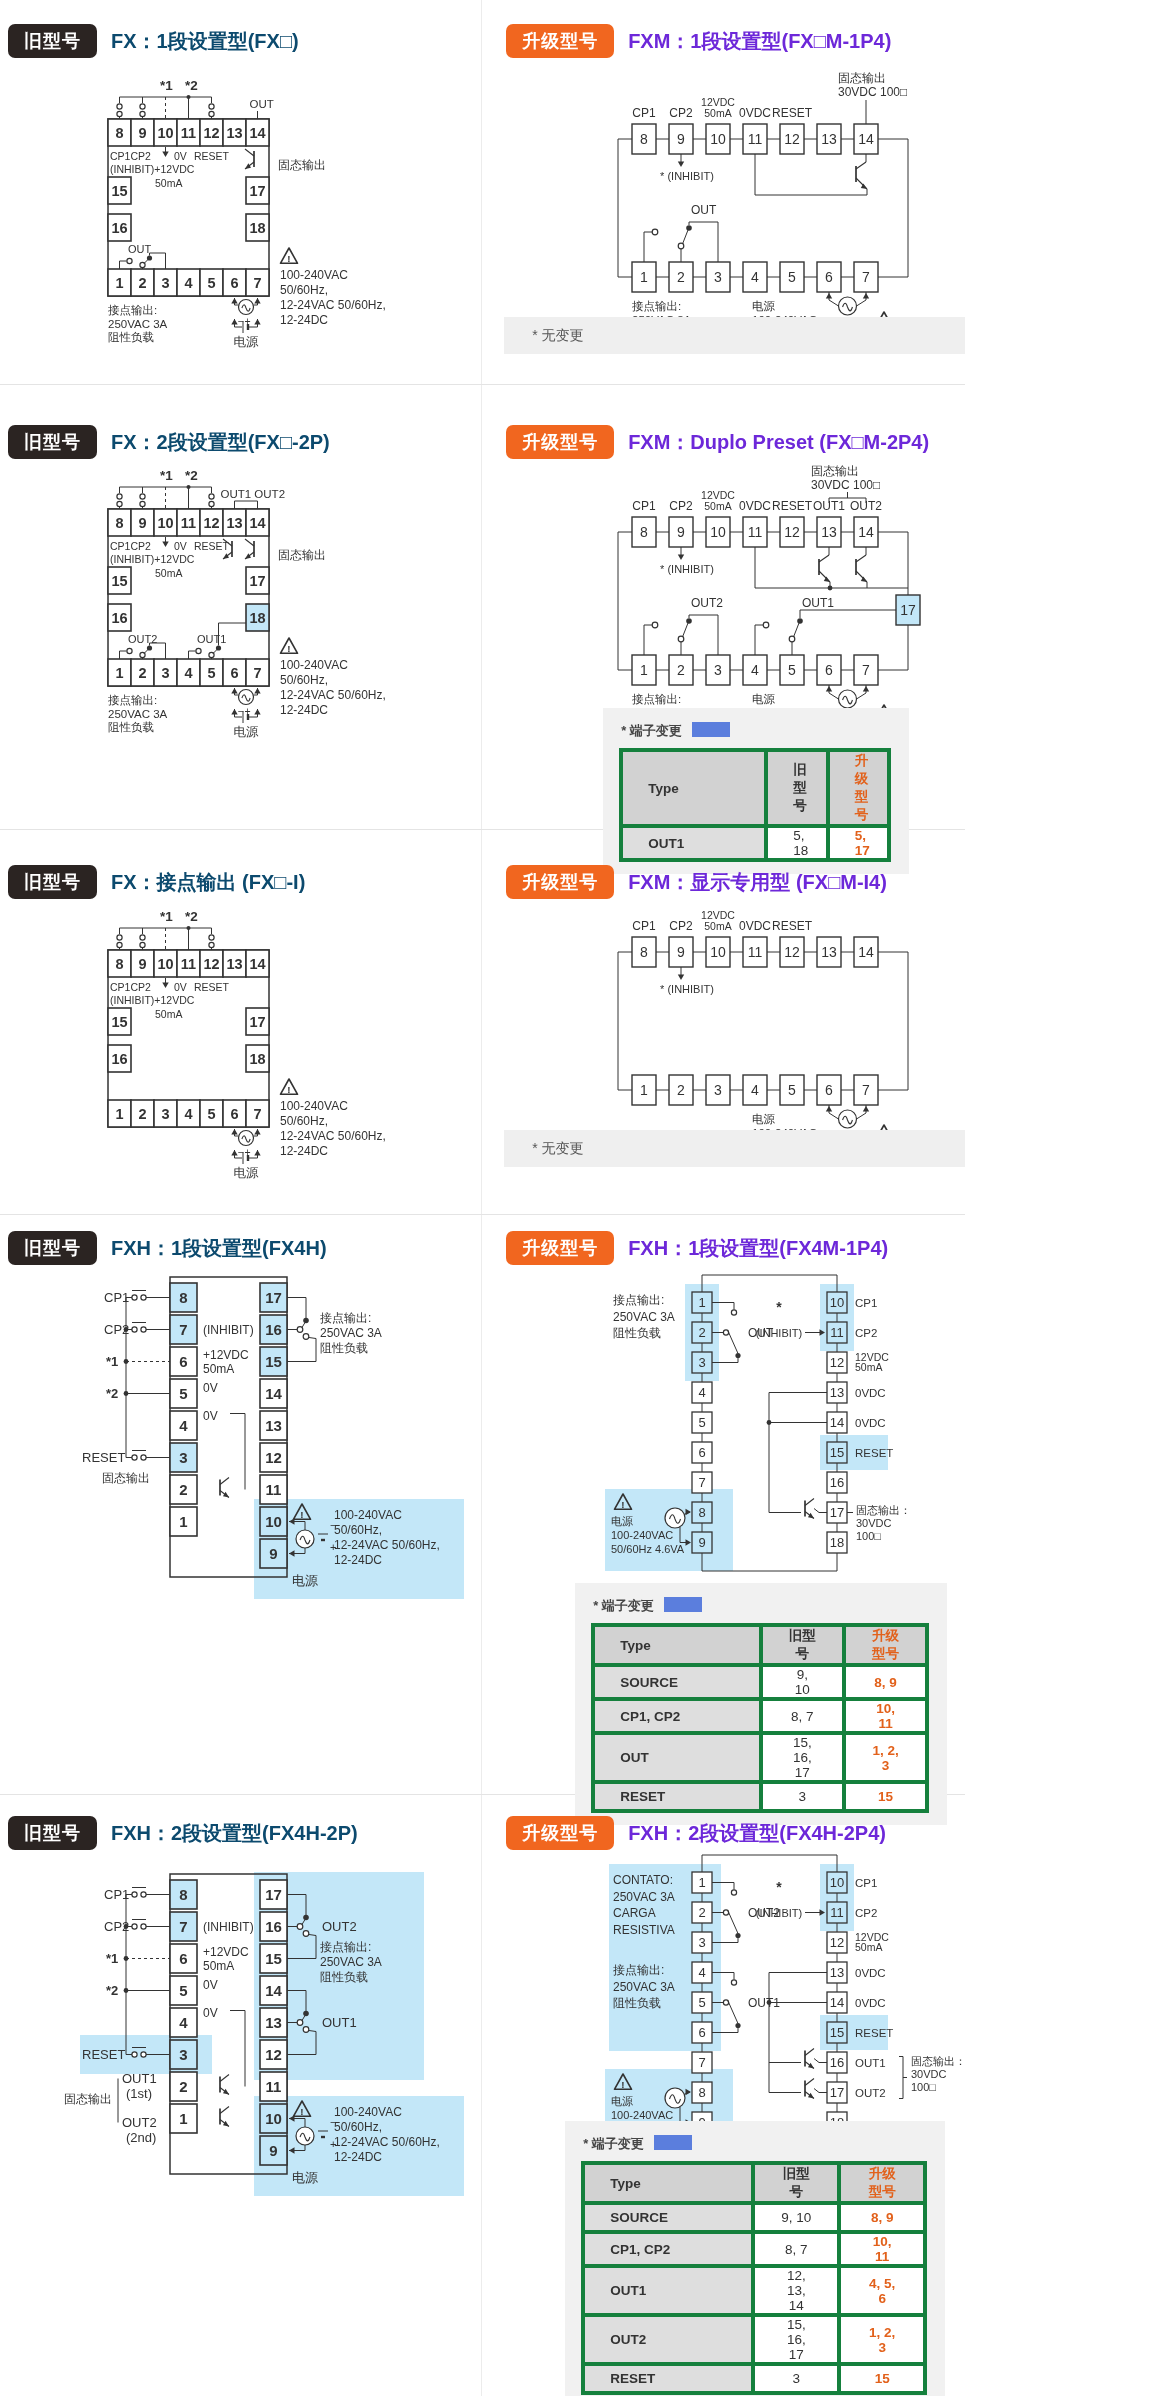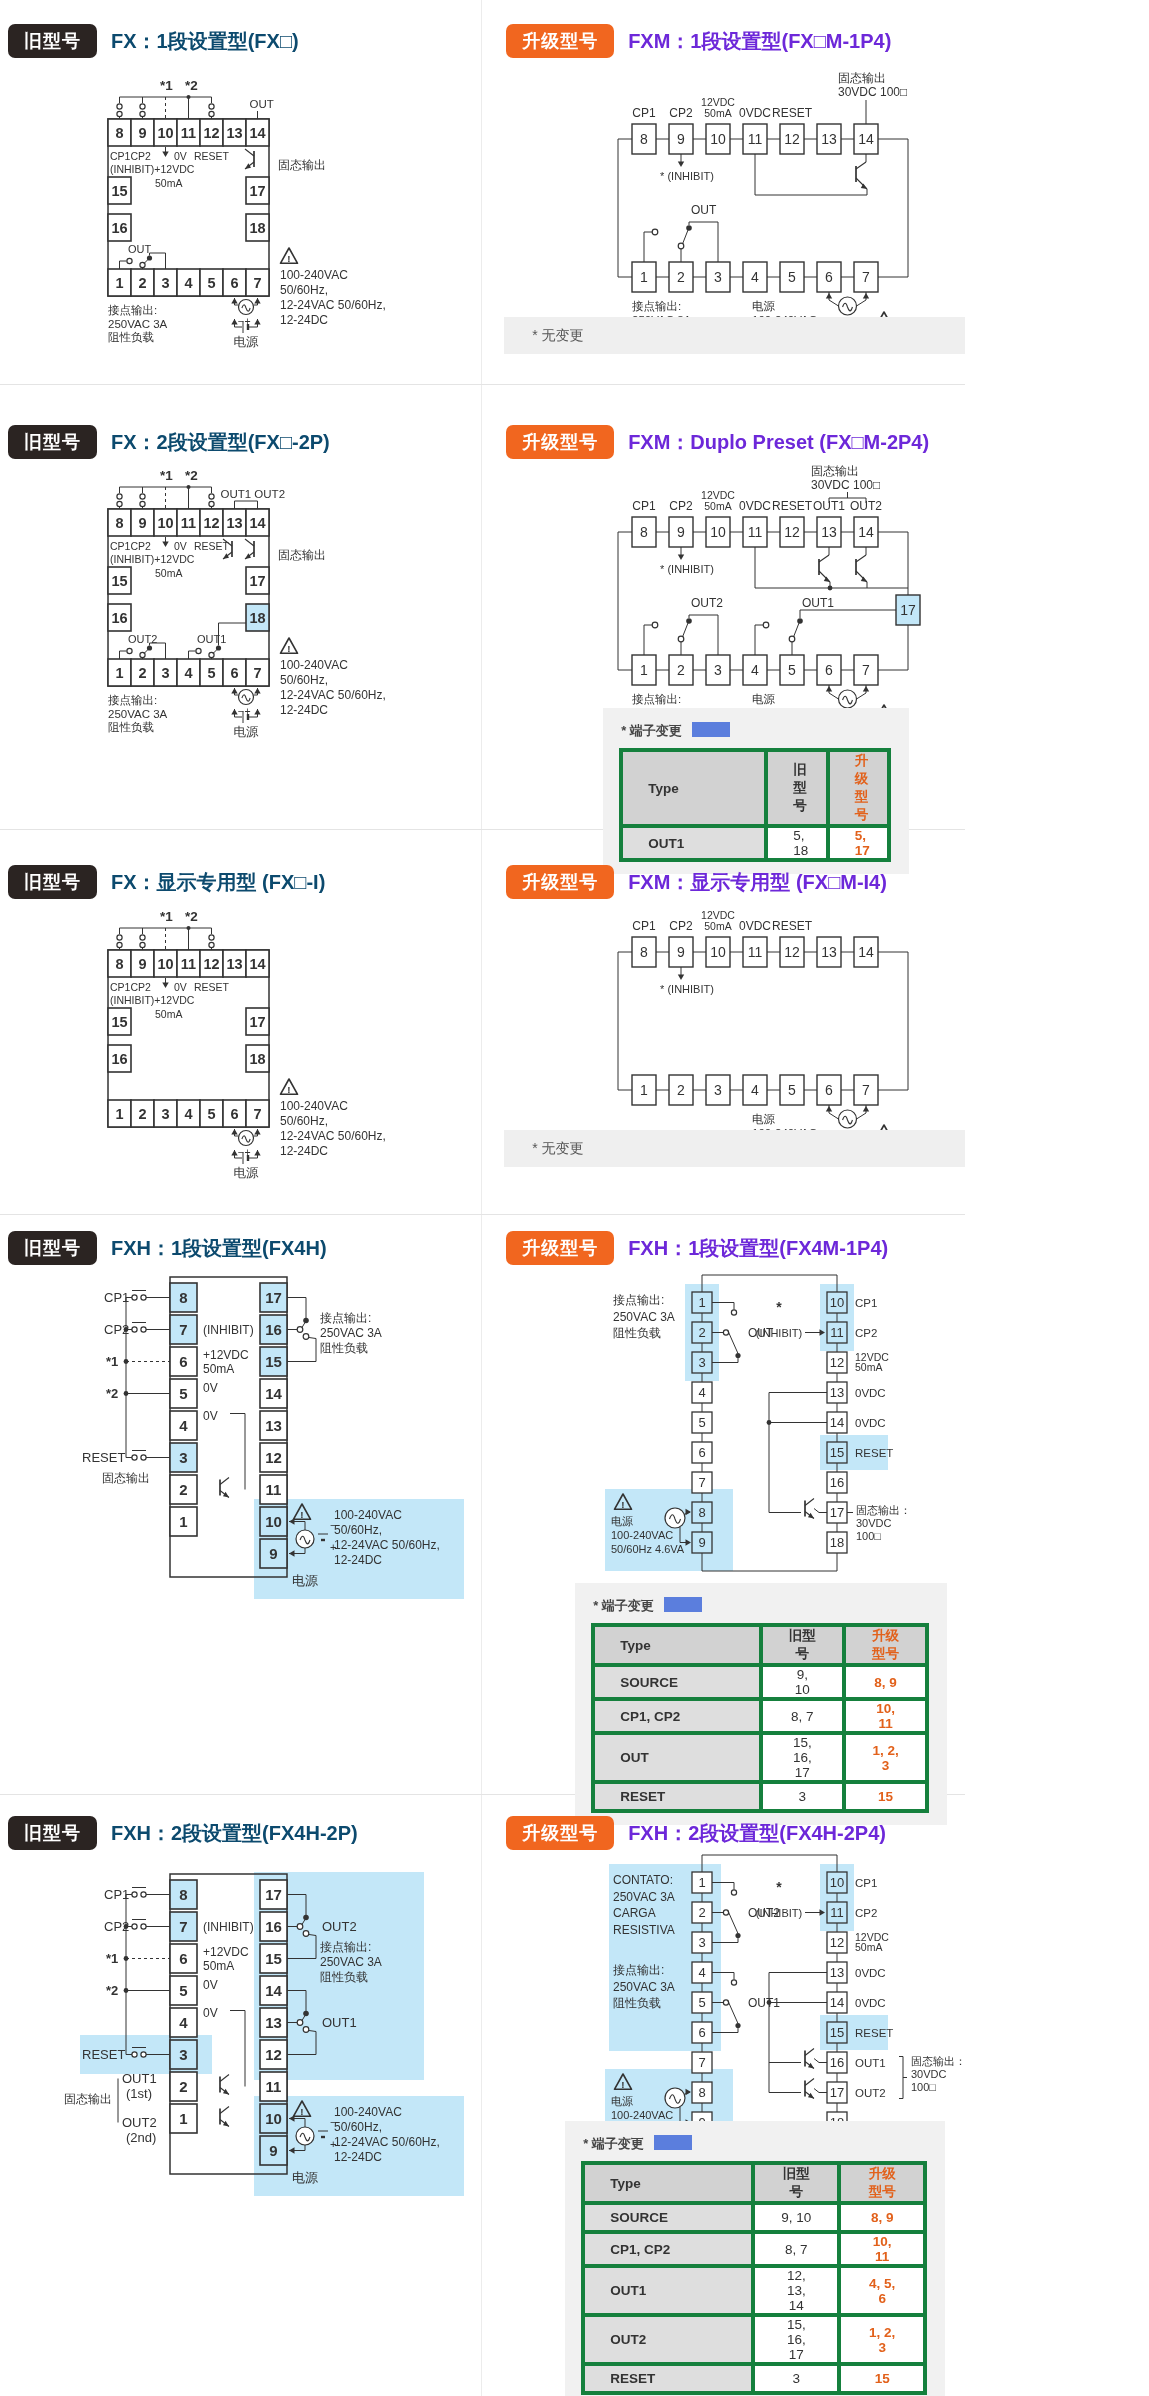--- a/index.html
+++ b/index.html
@@ -546,21 +546,21 @@
             </tbody>
           </table>
         </div>
     </div>
   </section>
 
   <section class="row" style="height:385px">
     <div class="panel old">
       <div class="hdr" style="top:35px">
         <span class="badge oldb">旧型号</span>
-        <span class="title">FX：显示专用型 (FX□-I)</span>
+        <span class="title">FX：接点输出 (FX□-I)</span>
       </div>
       <div class="dia">
           <svg width="430" height="310" style="position: absolute; left: 85px; top: 58px; overflow: visible;">
             <rect x="23" y="62" width="161" height="177" fill="none" stroke="#333" stroke-width="1.5"></rect>
             <line x1="34.5" y1="40" x2="126.5" y2="40" stroke="#333" stroke-width="1" stroke-dasharray="none"></line>
             <line x1="34.5" y1="40" x2="34.5" y2="46" stroke="#333" stroke-width="1" stroke-dasharray="none"></line>
             <circle cx="34.5" cy="49.5" r="2.6" fill="#fff" stroke="#333" stroke-width="1.2"></circle>
             <circle cx="34.5" cy="57" r="2.6" fill="#fff" stroke="#333" stroke-width="1.2"></circle>
             <line x1="34.5" y1="59.6" x2="34.5" y2="62" stroke="#333" stroke-width="1" stroke-dasharray="none"></line>
             <line x1="57.5" y1="40" x2="57.5" y2="46" stroke="#333" stroke-width="1" stroke-dasharray="none"></line>

